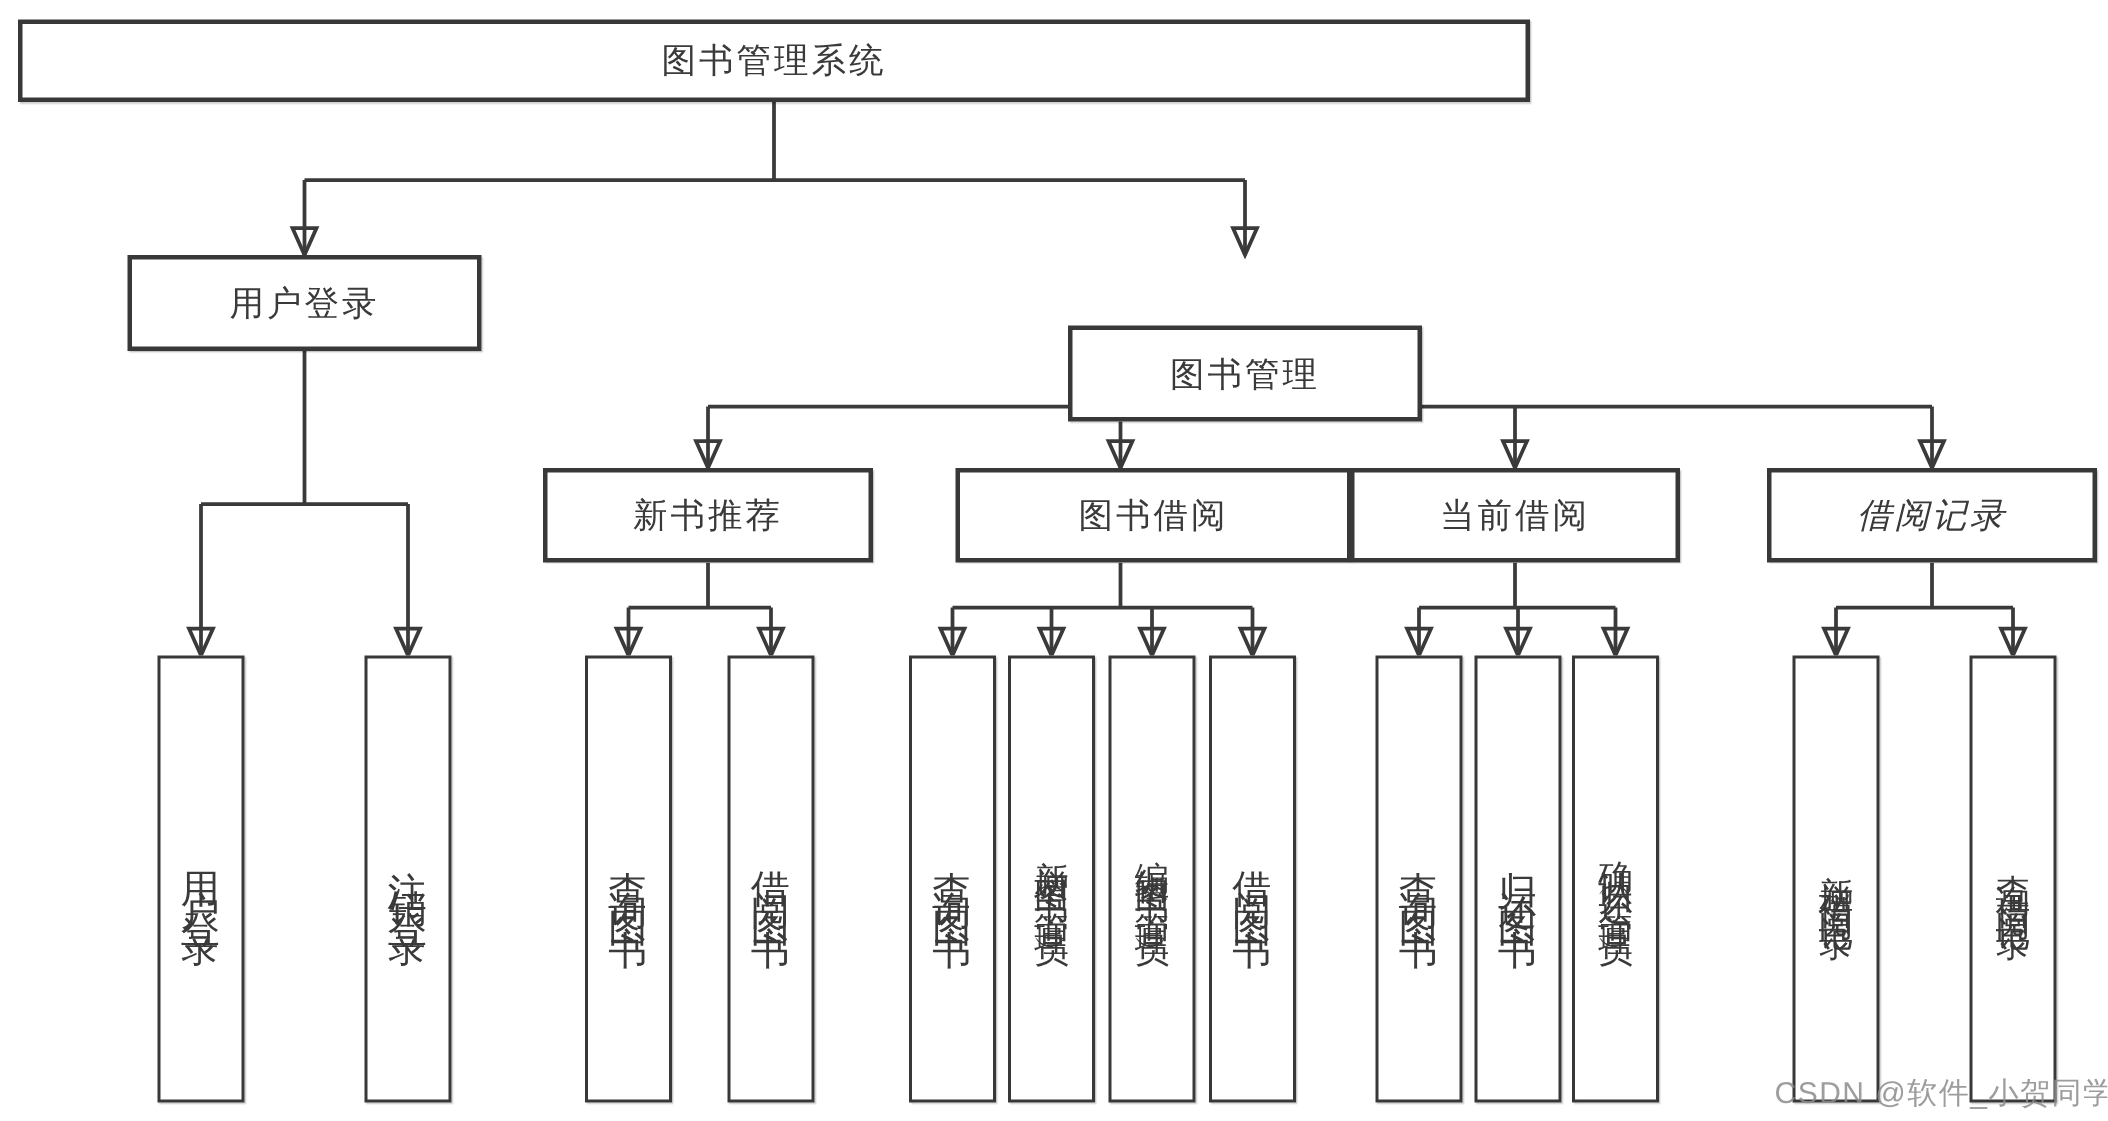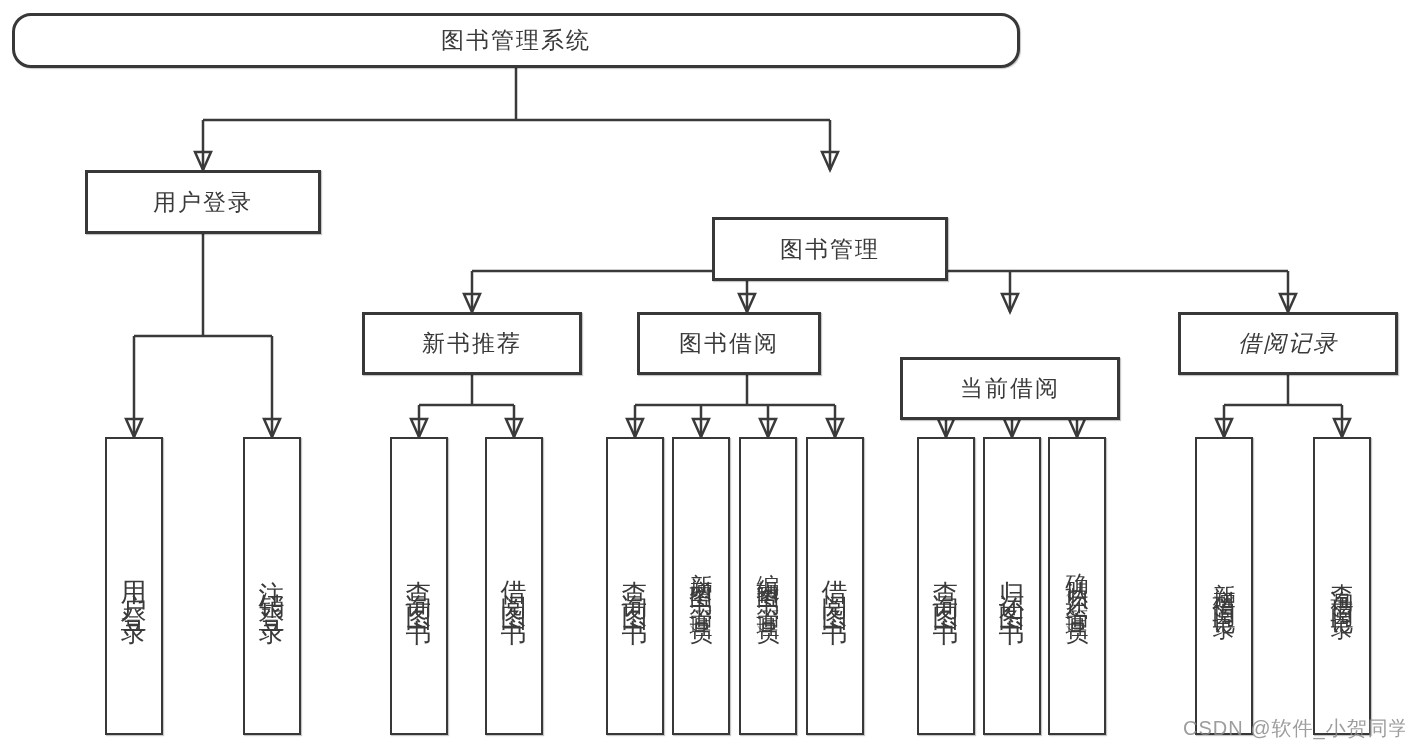--- a/index.html
+++ b/index.html
@@ -86,28 +86,28 @@
     <path d="M701,405 V437" marker-end="url(#arrow)"></path>
     <path d="M768,405 V437" marker-end="url(#arrow)"></path>
     <path d="M835,405 V437" marker-end="url(#arrow)"></path>
     <path d="M946,405 V437" marker-end="url(#arrow)"></path>
     <path d="M1012,405 V437" marker-end="url(#arrow)"></path>
     <path d="M1077,405 V437" marker-end="url(#arrow)"></path>
     <path d="M1224,405 V437" marker-end="url(#arrow)"></path>
     <path d="M1342,405 V437" marker-end="url(#arrow)"></path>
   </svg>
 
-  <div class="box hbox" style="left:12px; top:13px; width:1008px; height:55px;border-radius:19px;">图书管理系统</div>
+  <div class="box hbox" style="left:12px; top:13px; width:1008px; height:55px;">图书管理系统</div>
 
   <div class="box hbox" style="left:85px; top:170px; width:236px; height:64px;">用户登录</div>
   <div class="box hbox" style="left:712px; top:170px; width:236px; height:64px;margin-top:47px;">图书管理</div>
 
   <div class="box hbox" style="left:362px; top:312px; width:220px; height:63px;">新书推荐</div>
-  <div class="box hbox" style="left:637px; top:312px; width:184px; height:63px;">图书借阅</div>
-  <div class="box hbox" style="left:900px; top:312px; width:220px; height:63px;margin-top:45px;">当前借阅</div>
+  <div class="box hbox" style="left:637px; top:312px; width:264px; height:63px;">图书借阅</div>
+  <div class="box hbox" style="left:900px; top:312px; width:220px; height:63px;">当前借阅</div>
   <div class="box hbox" style="left:1178px; top:312px; width:220px; height:63px;font-style:italic;">借阅记录</div>
 
   <div class="box vbox" style="left:105px; top:437px; width:58px; height:298px;">用户登录</div>
   <div class="box vbox" style="left:243px; top:437px; width:58px; height:298px;">注销登录</div>
 
   <div class="box vbox" style="left:390px; top:437px; width:58px; height:298px;">查询图书</div>
   <div class="box vbox" style="left:485px; top:437px; width:58px; height:298px;">借阅图书</div>
 
   <div class="box vbox" style="left:606px; top:437px; width:58px; height:298px;">查询图书</div>
   <div class="box vbox tight" style="left:672px; top:437px; width:58px; height:298px;">新增图书（管理员）</div>

